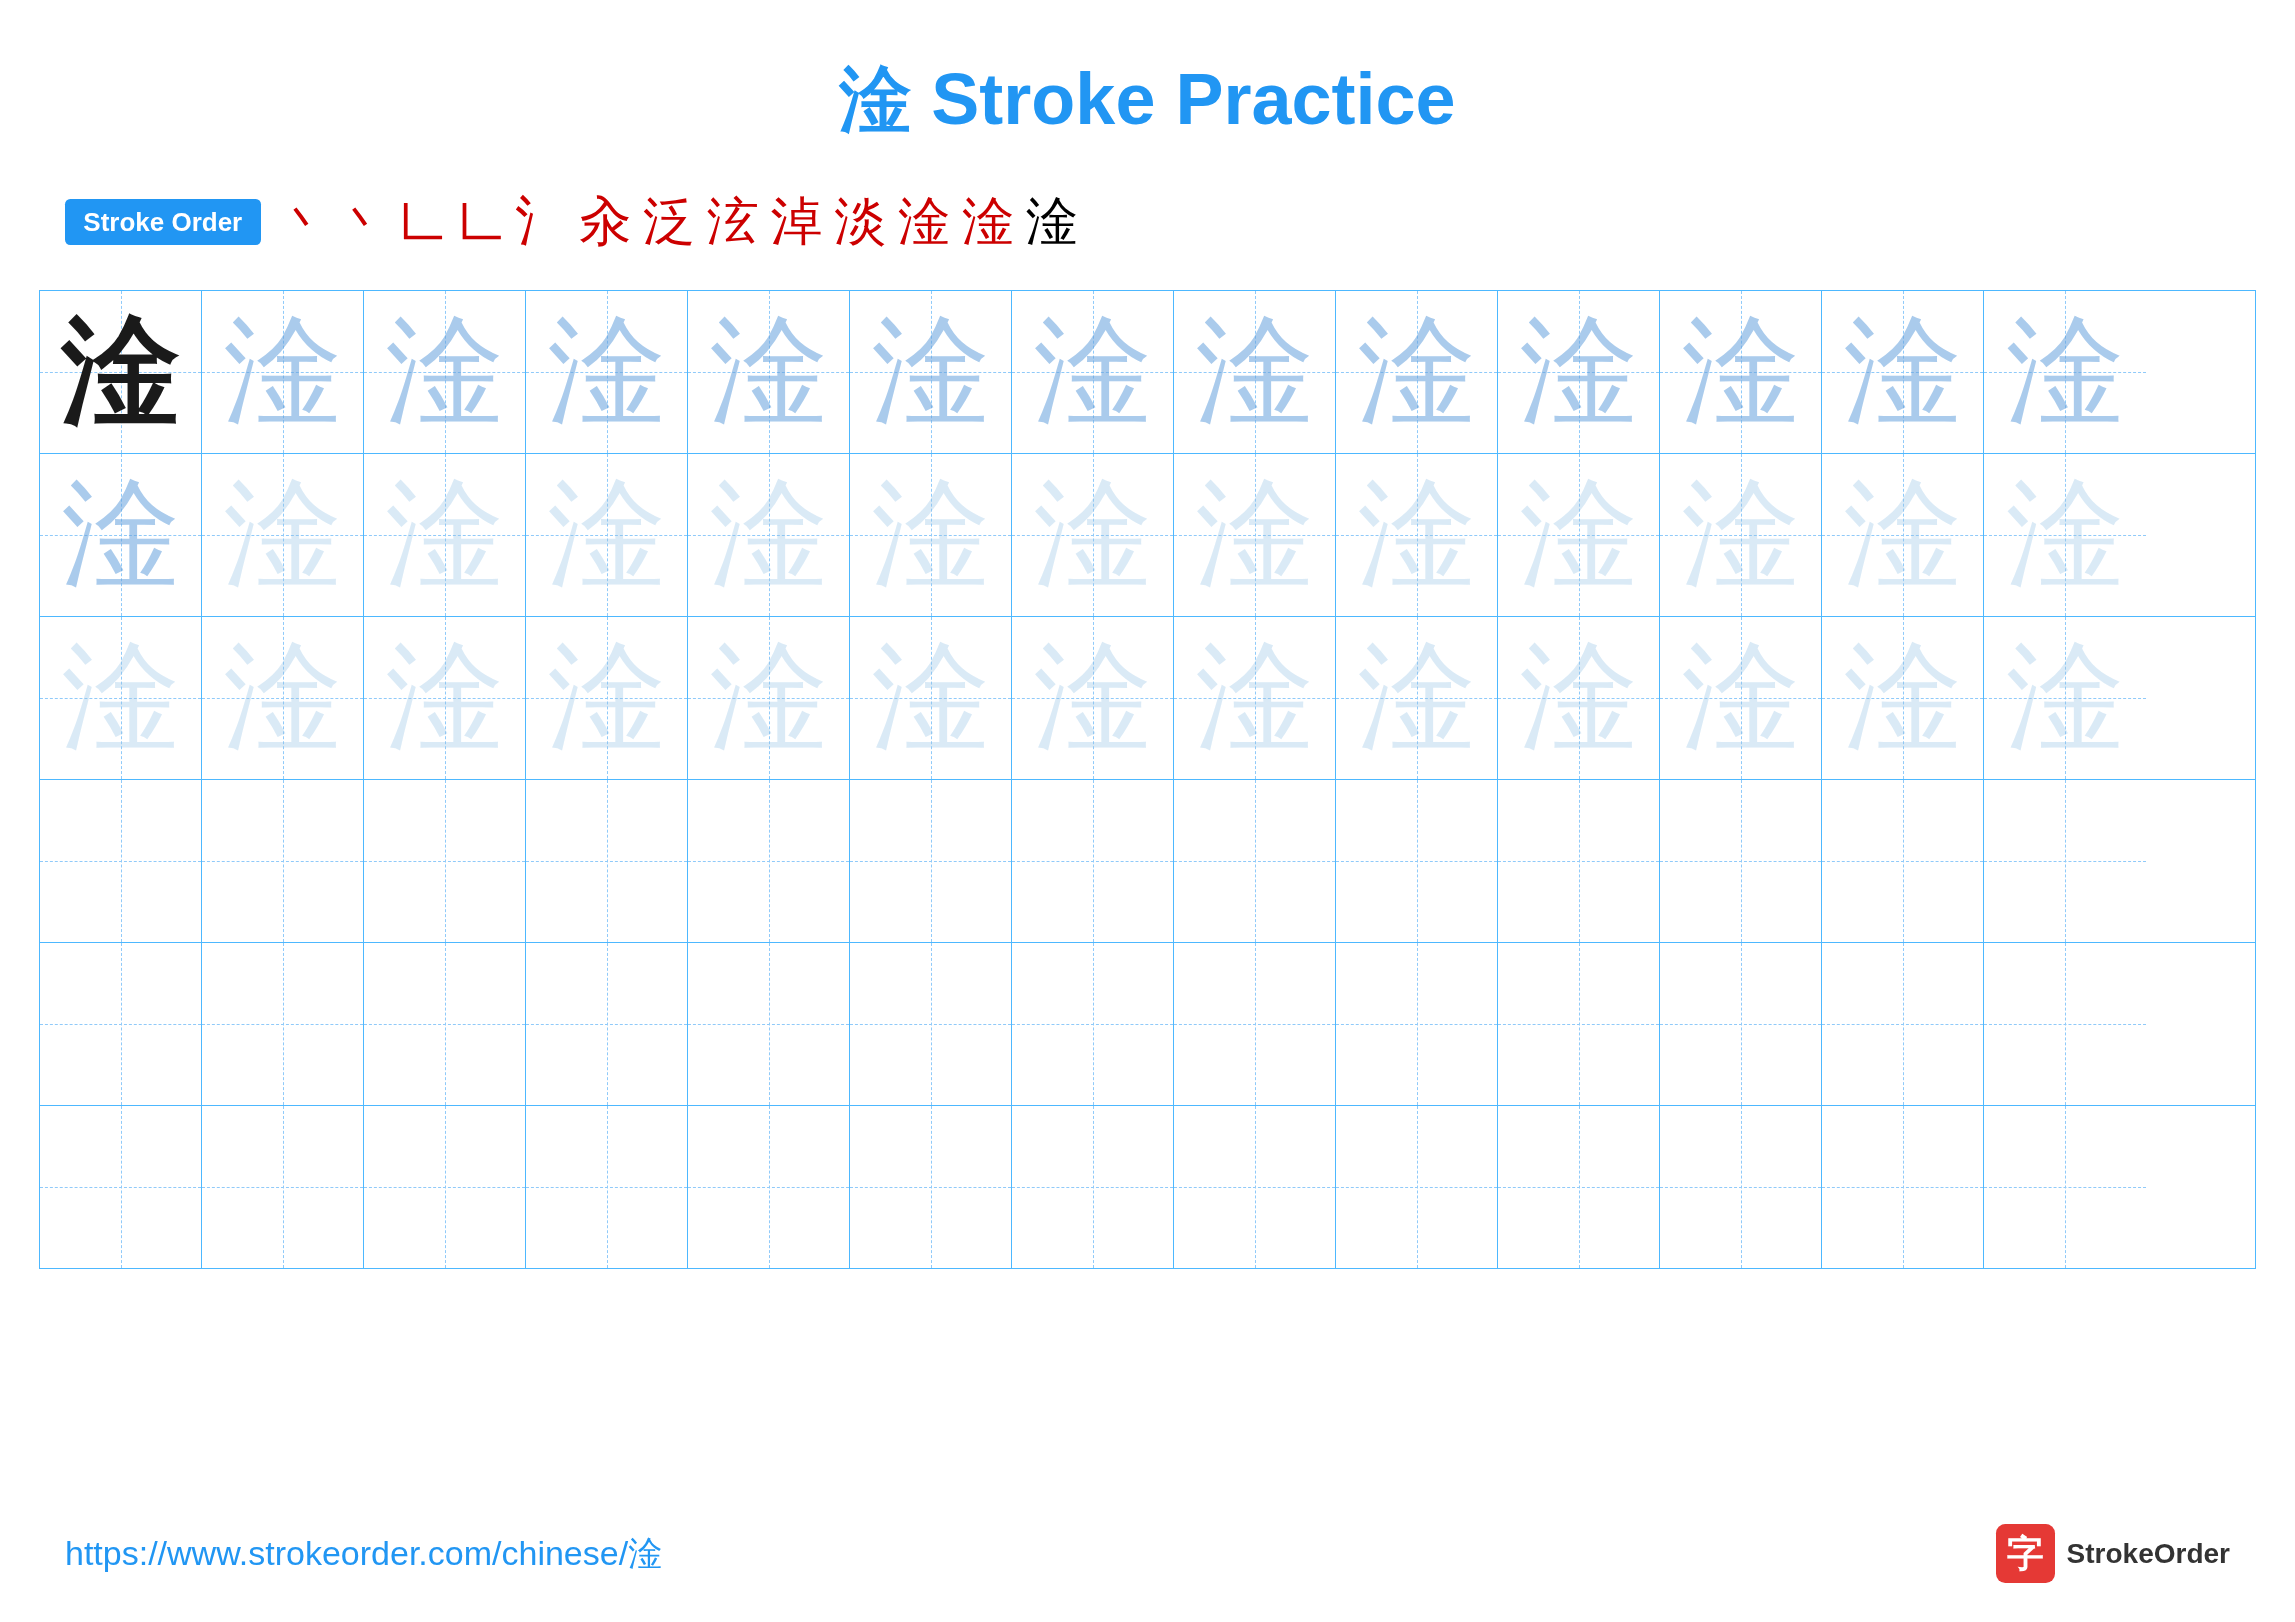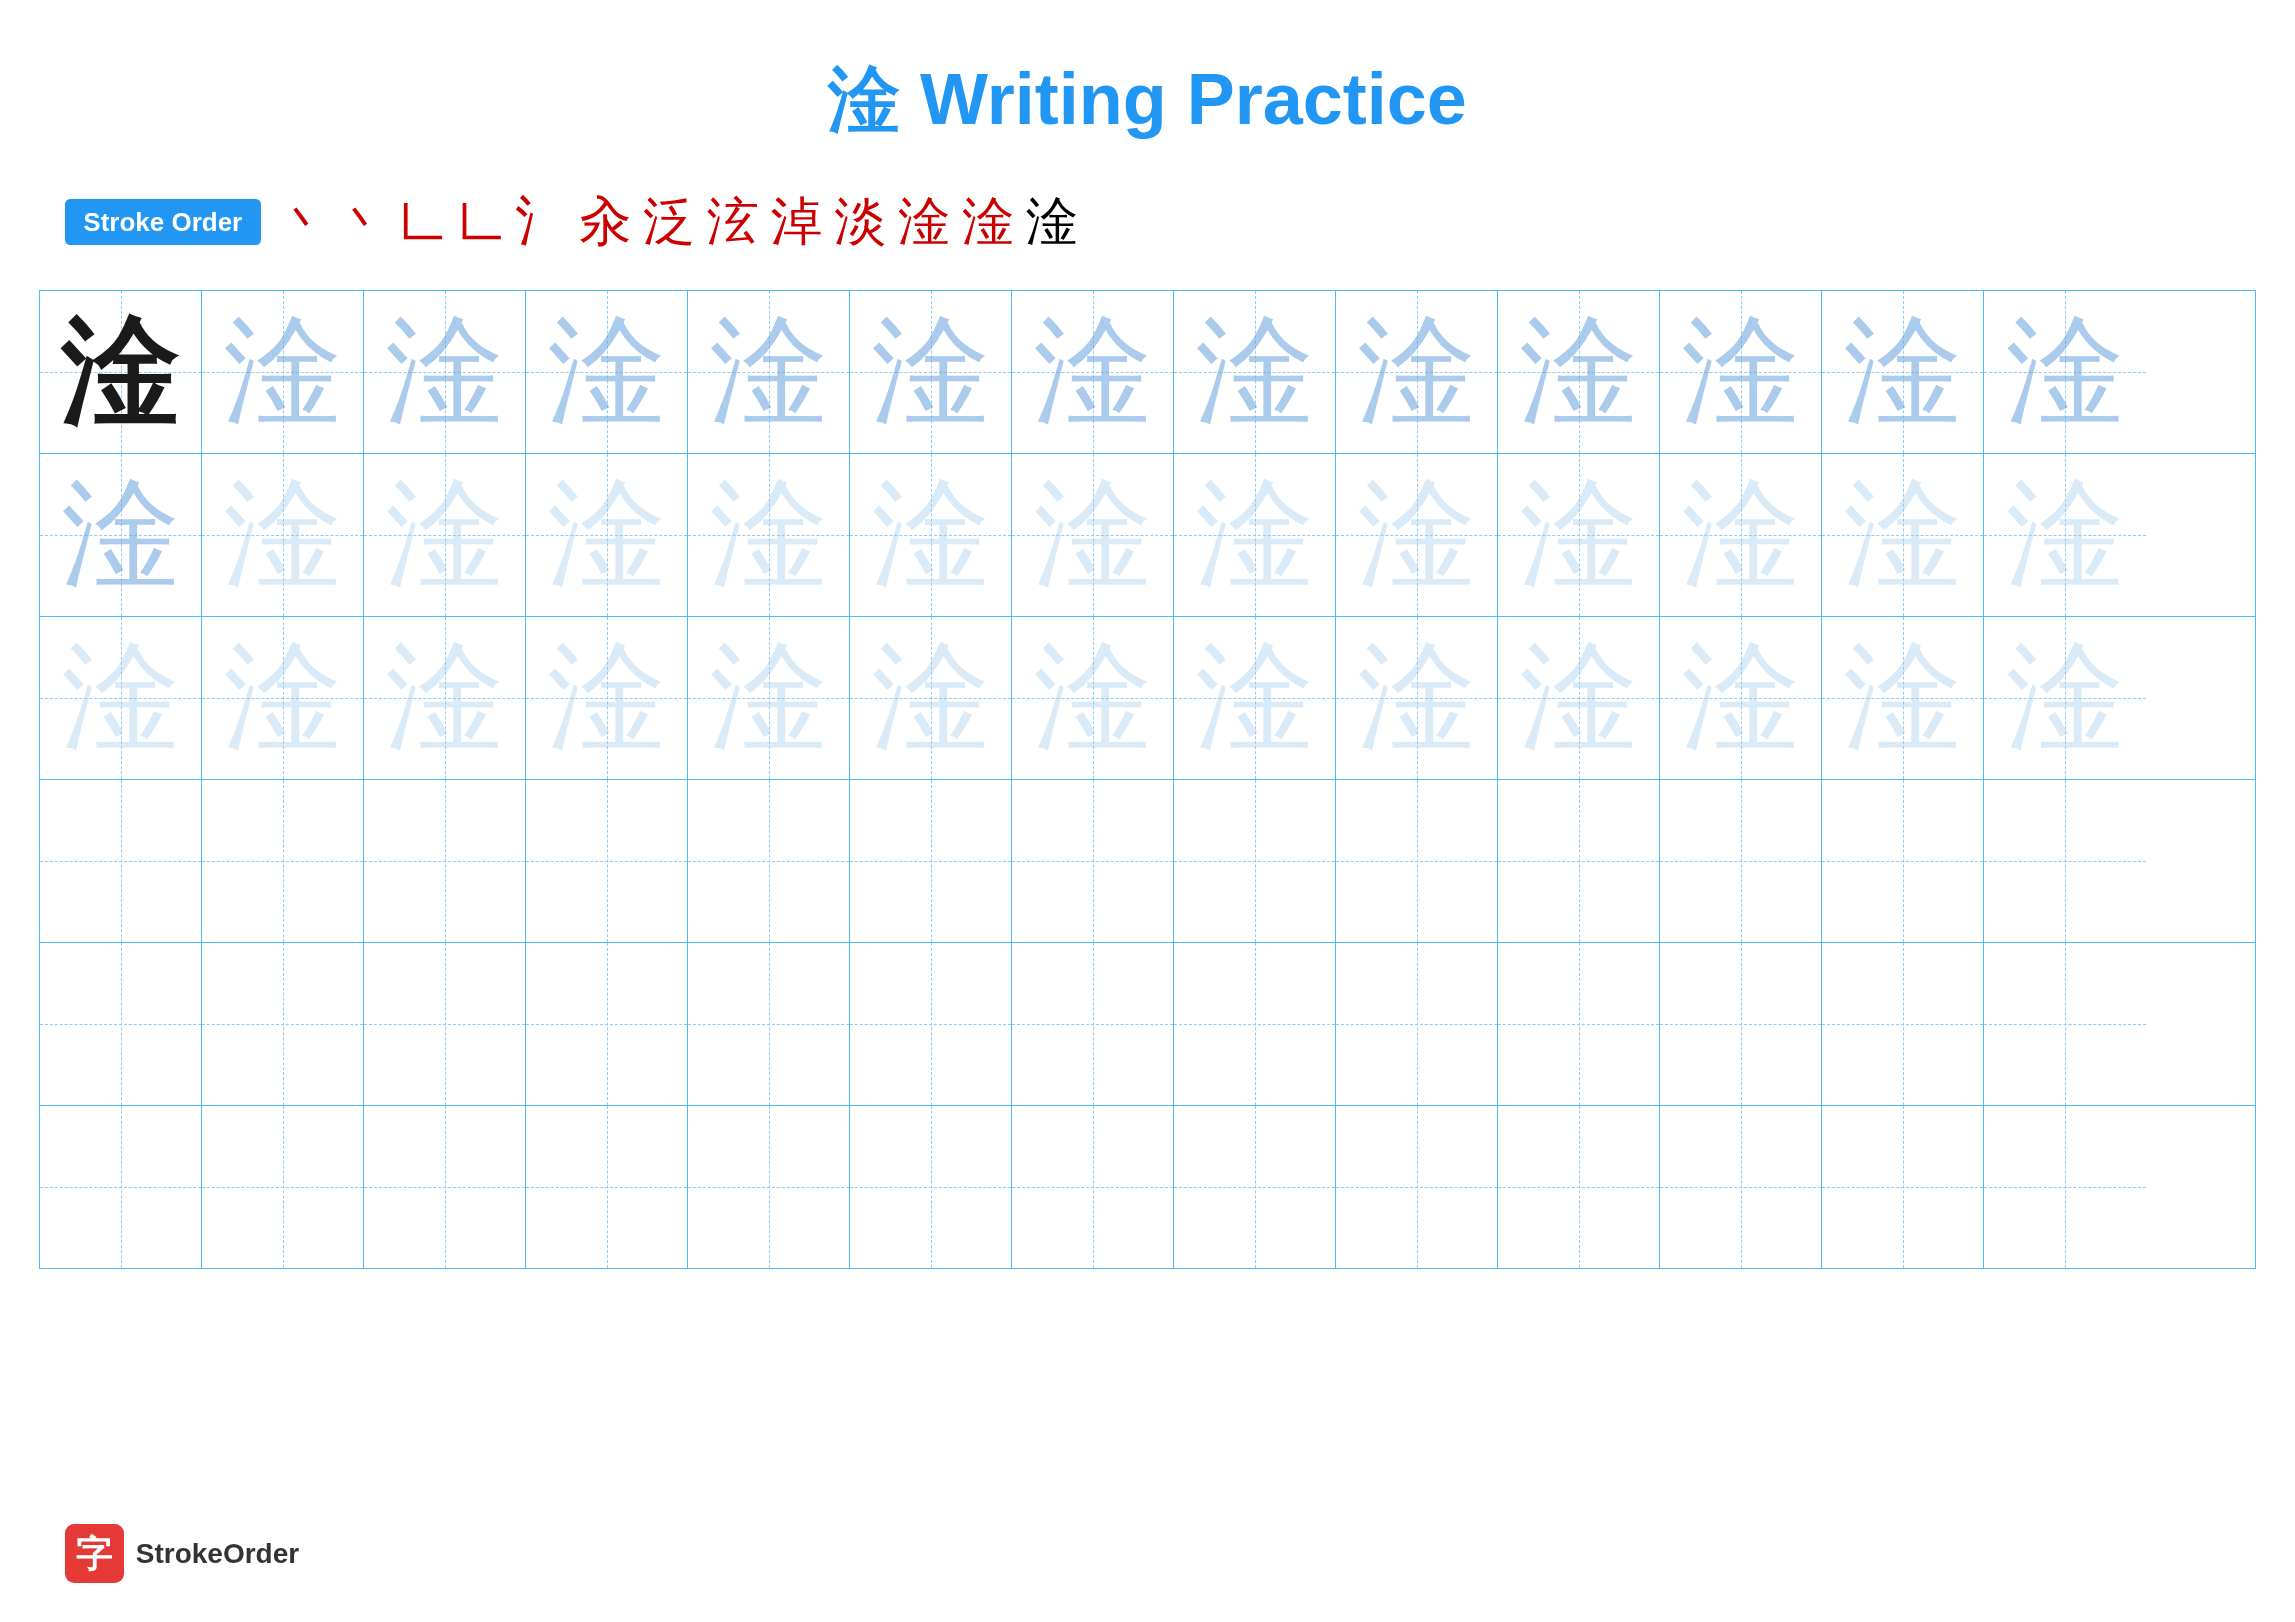--- a/index.html
+++ b/index.html
@@ -159,21 +159,21 @@
     .footer-logo-text {
       font-size: 28px;
       font-weight: bold;
       color: #333;
     }
   </style>
 </head>
 <body>
 
 <div class="page-title">
-  <span class="title-char">淦</span><span class="title-text"> Writing Practice</span>
+  <span class="title-char">淦</span><span class="title-text"> Stroke Practice</span>
 </div>
 
 <div class="stroke-order-row">
   <div class="stroke-order-badge">Stroke Order</div>
   <div class="stroke-sequence">
     <span class="stroke-seq-item">丶</span>
     <span class="stroke-seq-item">丶</span>
     <span class="stroke-seq-item">𠃊</span>
     <span class="stroke-seq-item">𠃊</span>
     <span class="stroke-seq-item" style="font-size:52px;font-family:'STKaiti','KaiTi',serif;">氵</span>
@@ -360,18 +360,19 @@
     <div class="grid-cell"></div>
     <div class="grid-cell"></div>
     <div class="grid-cell"></div>
     <div class="grid-cell"></div>
     <div class="grid-cell"></div>
   </div>
 
 </div>
 
 <div class="footer">
+  <div class="footer-url">https://www.strokeorder.com/chinese/淦</div>
   <div class="footer-logo">
     <div class="footer-logo-icon">字</div>
     <div class="footer-logo-text">StrokeOrder</div>
   </div>
 </div>
 
 
 </body></html>

